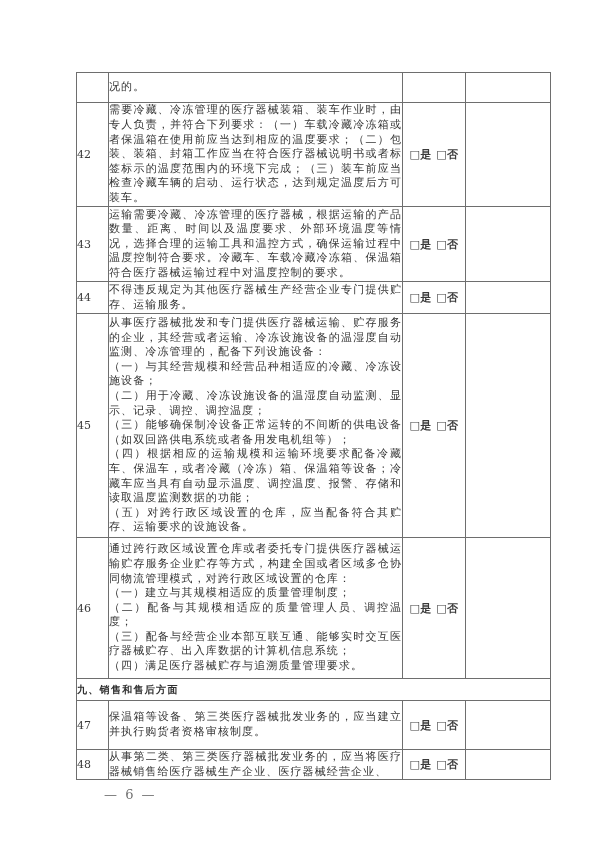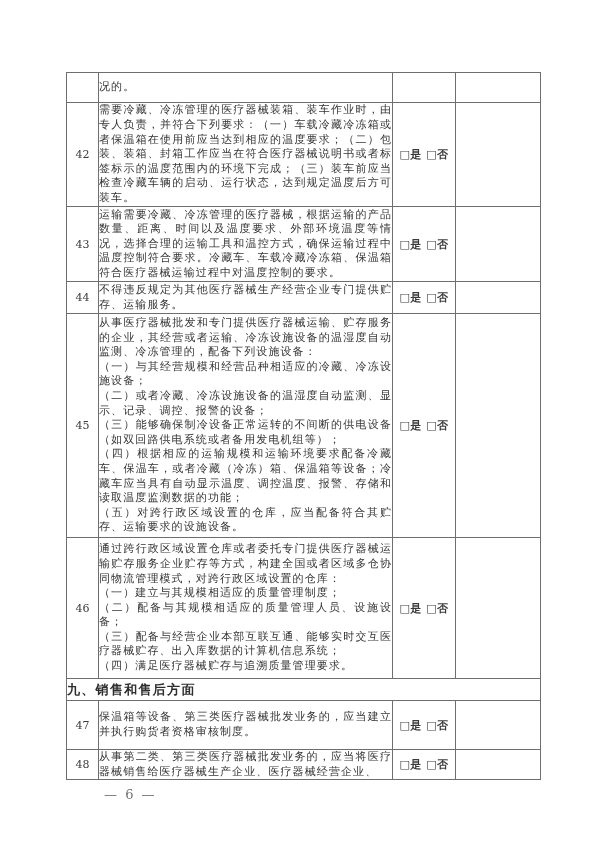--- a/index.html
+++ b/index.html
@@ -11,33 +11,32 @@
     position: relative;
     width: 600px;
     height: 848px;
     background: #ffffff;
     overflow: hidden;
     font-family: "DejaVu Serif", "DejaVu Sans", serif;
     color: #383838;
   }
   table.checklist {
     position: absolute;
-    left: 66px;
+    left: 76px;
     top: 72px;
     width: 474px;
     border-collapse: collapse;
     table-layout: fixed;
   }
   table.checklist td {
     border: 1px solid #6e6e6e;
     padding: 0;
     overflow: hidden;
   }
   .cell-no {
-    text-align: center;
     vertical-align: middle;
     font-size: 11px;
     color: #3a3a3a;
   }
   .cell-req {
     padding: 1px 6px 1px 7px;
     font-size: 11px;
     line-height: 14.6px;
     letter-spacing: 1.1px;
     vertical-align: middle;
@@ -53,21 +52,21 @@
     text-align: center;
     vertical-align: middle;
     font-size: 11px;
     white-space: nowrap;
     color: #3a3a3a;
     letter-spacing: 0.5px;
     font-weight: bold;
   }
   .cell-section {
     font-weight: bold;
-    font-size: 13px;
+    font-size: 10px;
     letter-spacing: 1.3px;
     padding: 2px 4px;
     vertical-align: middle;
     color: #2e2e2e;
   }
   .page-number {
     position: absolute;
     left: 104px;
     top: 787px;
     font-size: 13px;
@@ -118,34 +117,34 @@
             <p>不得违反规定为其他医疗器械生产经营企业专门提供贮存、运输服务。</p>
           </td>
           <td class="cell-ans">□是 □否</td>
           <td class="cell-remark"></td>
         </tr>
         <tr style="height: 224px;">
           <td class="cell-no">45</td>
           <td class="cell-req">
             <p>从事医疗器械批发和专门提供医疗器械运输、贮存服务的企业，其经营或者运输、冷冻设施设备的温湿度自动监测、冷冻管理的，配备下列设施设备：</p>
             <p>（一）与其经营规模和经营品种相适应的冷藏、冷冻设施设备；</p>
-            <p>（二）或者冷藏、冷冻设施设备的温湿度自动监测、显示、记录、调控、报警的设备；</p>
+            <p>（二）用于冷藏、冷冻设施设备的温湿度自动监测、显示、记录、调控、调控温度；</p>
             <p>（三）能够确保制冷设备正常运转的不间断的供电设备（如双回路供电系统或者备用发电机组等）；</p>
             <p>（四）根据相应的运输规模和运输环境要求配备冷藏车、保温车，或者冷藏（冷冻）箱、保温箱等设备；冷藏车应当具有自动显示温度、调控温度、报警、存储和读取温度监测数据的功能；</p>
             <p>（五）对跨行政区域设置的仓库，应当配备符合其贮存、运输要求的设施设备。</p>
           </td>
           <td class="cell-ans">□是 □否</td>
           <td class="cell-remark"></td>
         </tr>
         <tr style="height: 141px;">
           <td class="cell-no">46</td>
           <td class="cell-req">
             <p>通过跨行政区域设置仓库或者委托专门提供医疗器械运输贮存服务企业贮存等方式，构建全国或者区域多仓协同物流管理模式，对跨行政区域设置的仓库：</p>
             <p>（一）建立与其规模相适应的质量管理制度；</p>
-            <p>（二）配备与其规模相适应的质量管理人员、设施设备；</p>
+            <p>（二）配备与其规模相适应的质量管理人员、调控温度；</p>
             <p>（三）配备与经营企业本部互联互通、能够实时交互医疗器械贮存、出入库数据的计算机信息系统；</p>
             <p>（四）满足医疗器械贮存与追溯质量管理要求。</p>
           </td>
           <td class="cell-ans">□是 □否</td>
           <td class="cell-remark"></td>
         </tr>
         <tr style="height: 22px;">
           <td colspan="4" class="cell-section">九、销售和售后方面</td>
         </tr>
         <tr style="height: 49px;">

